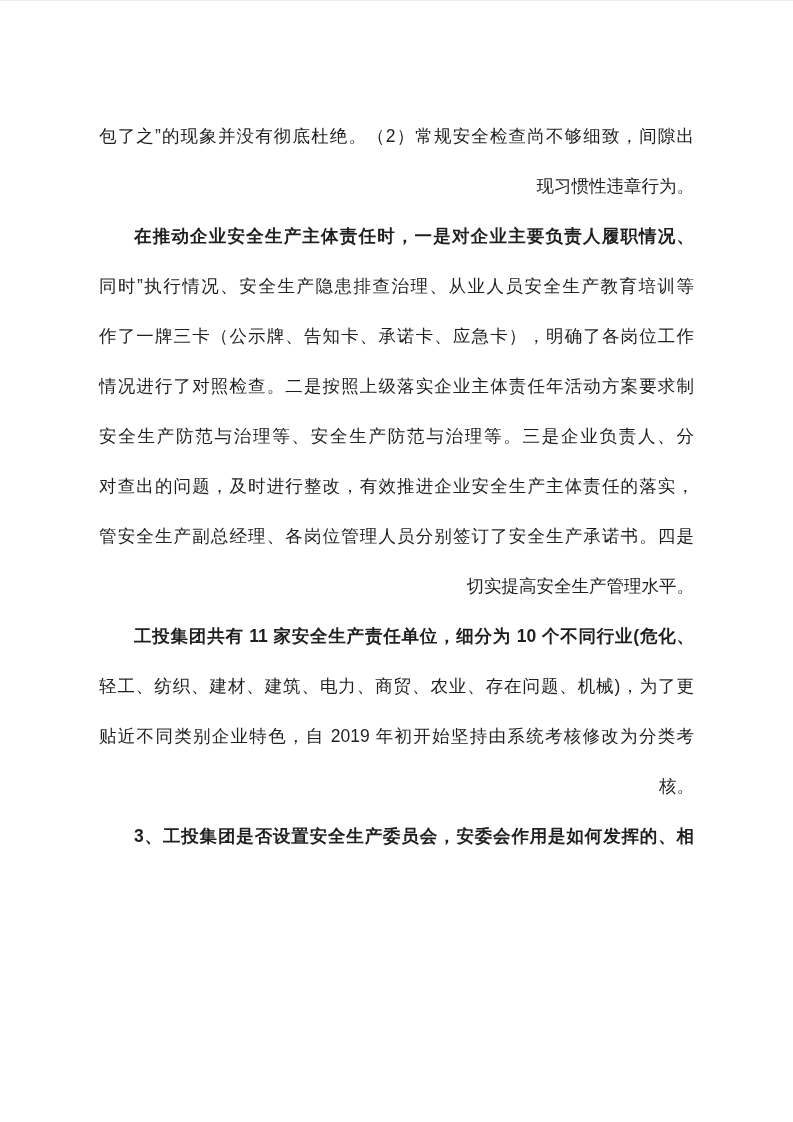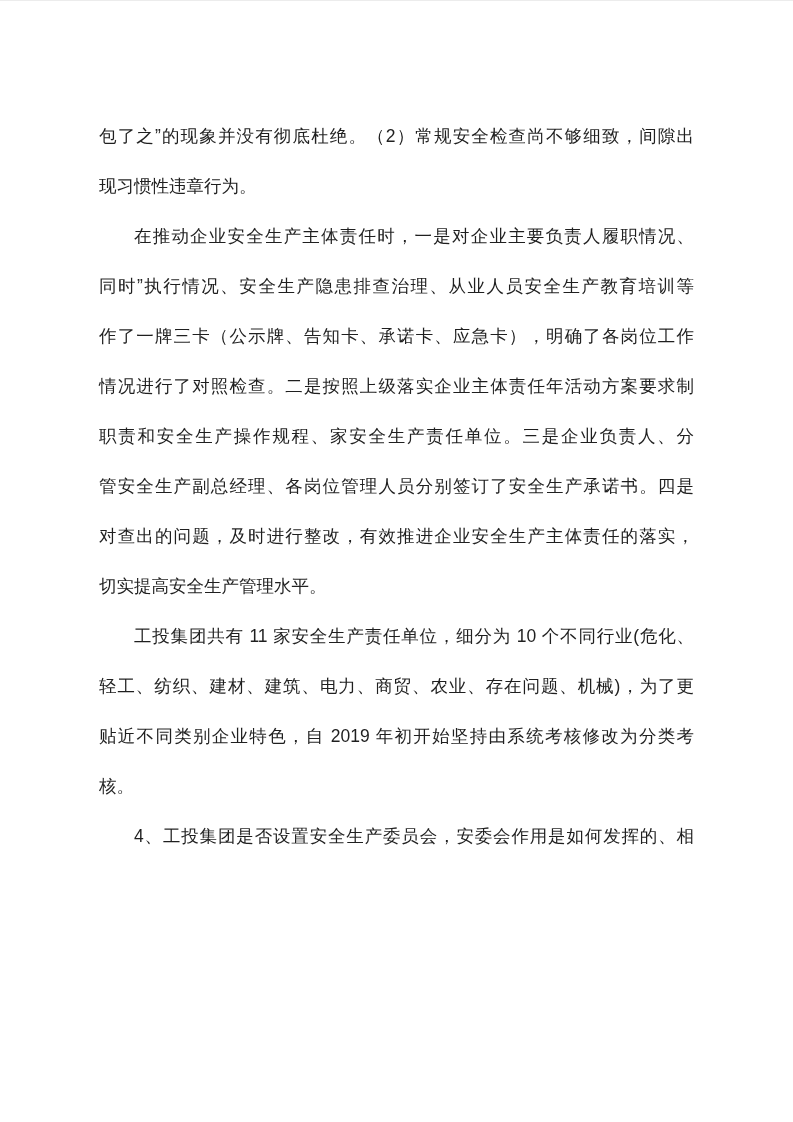--- a/index.html
+++ b/index.html
@@ -19,59 +19,60 @@
     font-family: "Liberation Sans", "DejaVu Sans", sans-serif;
     font-size: 17.5px;
     color: #1f1f1f;
   }
   .para {
     margin: 0;
   }
   .line {
     height: 50px;
     line-height: 50px;
-    text-align: left;
+    text-align: right;
     word-break: keep-all;
   }
   .line.fill {
     text-align: justify;
     text-align-last: justify;
   }
   .line.indent {
     text-indent: 2em;
+    font-weight: bold;
   }
 </style>
 </head>
 <body>
 
 <div class="page">
 
   <div class="para">
     <div class="line fill">包了之”的现象并没有彻底杜绝。（2）常规安全检查尚不够细致，间隙出</div>
     <div class="line">现习惯性违章行为。</div>
   </div>
 
   <div class="para">
     <div class="line fill indent">在推动企业安全生产主体责任时，一是对企业主要负责人履职情况、</div>
     <div class="line fill">同时”执行情况、安全生产隐患排查治理、从业人员安全生产教育培训等</div>
     <div class="line fill">作了一牌三卡（公示牌、告知卡、承诺卡、应急卡），明确了各岗位工作</div>
     <div class="line fill">情况进行了对照检查。二是按照上级落实企业主体责任年活动方案要求制</div>
-    <div class="line fill">职责和安全生产操作规程、家安全生产责任单位。三是企业负责人、分</div>
+    <div class="line fill">安全生产防范与治理等、安全生产防范与治理等。三是企业负责人、分</div>
+    <div class="line fill">对查出的问题，及时进行整改，有效推进企业安全生产主体责任的落实，</div>
     <div class="line fill">管安全生产副总经理、各岗位管理人员分别签订了安全生产承诺书。四是</div>
-    <div class="line fill">对查出的问题，及时进行整改，有效推进企业安全生产主体责任的落实，</div>
     <div class="line">切实提高安全生产管理水平。</div>
   </div>
 
   <div class="para">
   </div>
 
   <div class="para">
     <div class="line fill indent">工投集团共有 11 家安全生产责任单位，细分为 10 个不同行业(危化、</div>
     <div class="line fill">轻工、纺织、建材、建筑、电力、商贸、农业、存在问题、机械)，为了更</div>
     <div class="line fill">贴近不同类别企业特色，自 2019 年初开始坚持由系统考核修改为分类考</div>
     <div class="line">核。</div>
   </div>
 
   <div class="para">
-    <div class="line fill indent">4、工投集团是否设置安全生产委员会，安委会作用是如何发挥的、相</div>
+    <div class="line fill indent">3、工投集团是否设置安全生产委员会，安委会作用是如何发挥的、相</div>
   </div>
 
 </div>
 
 </body></html>

